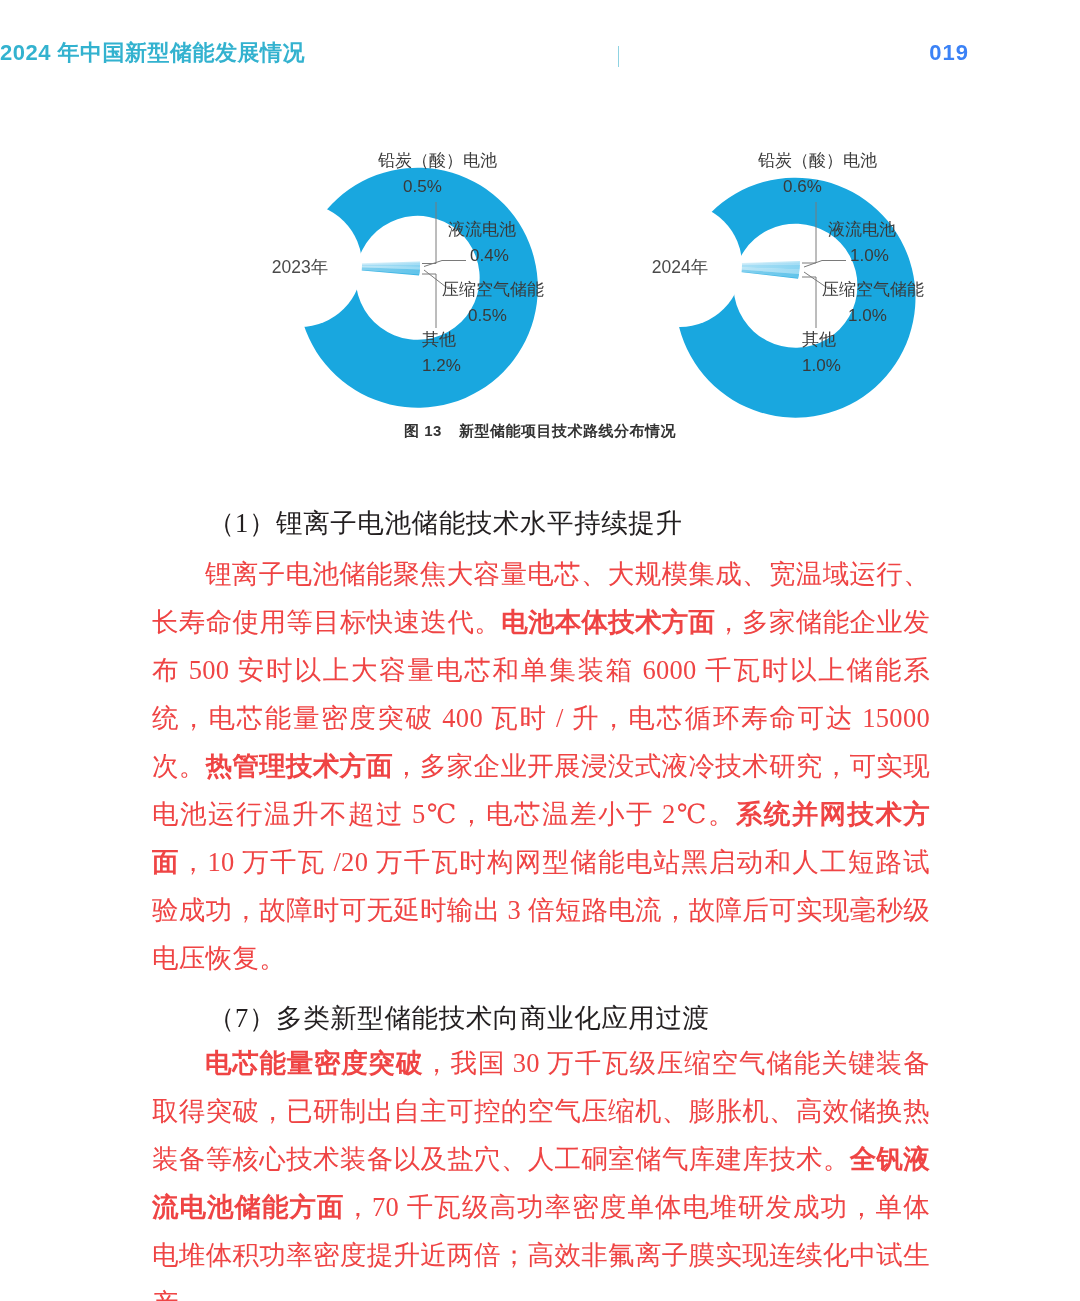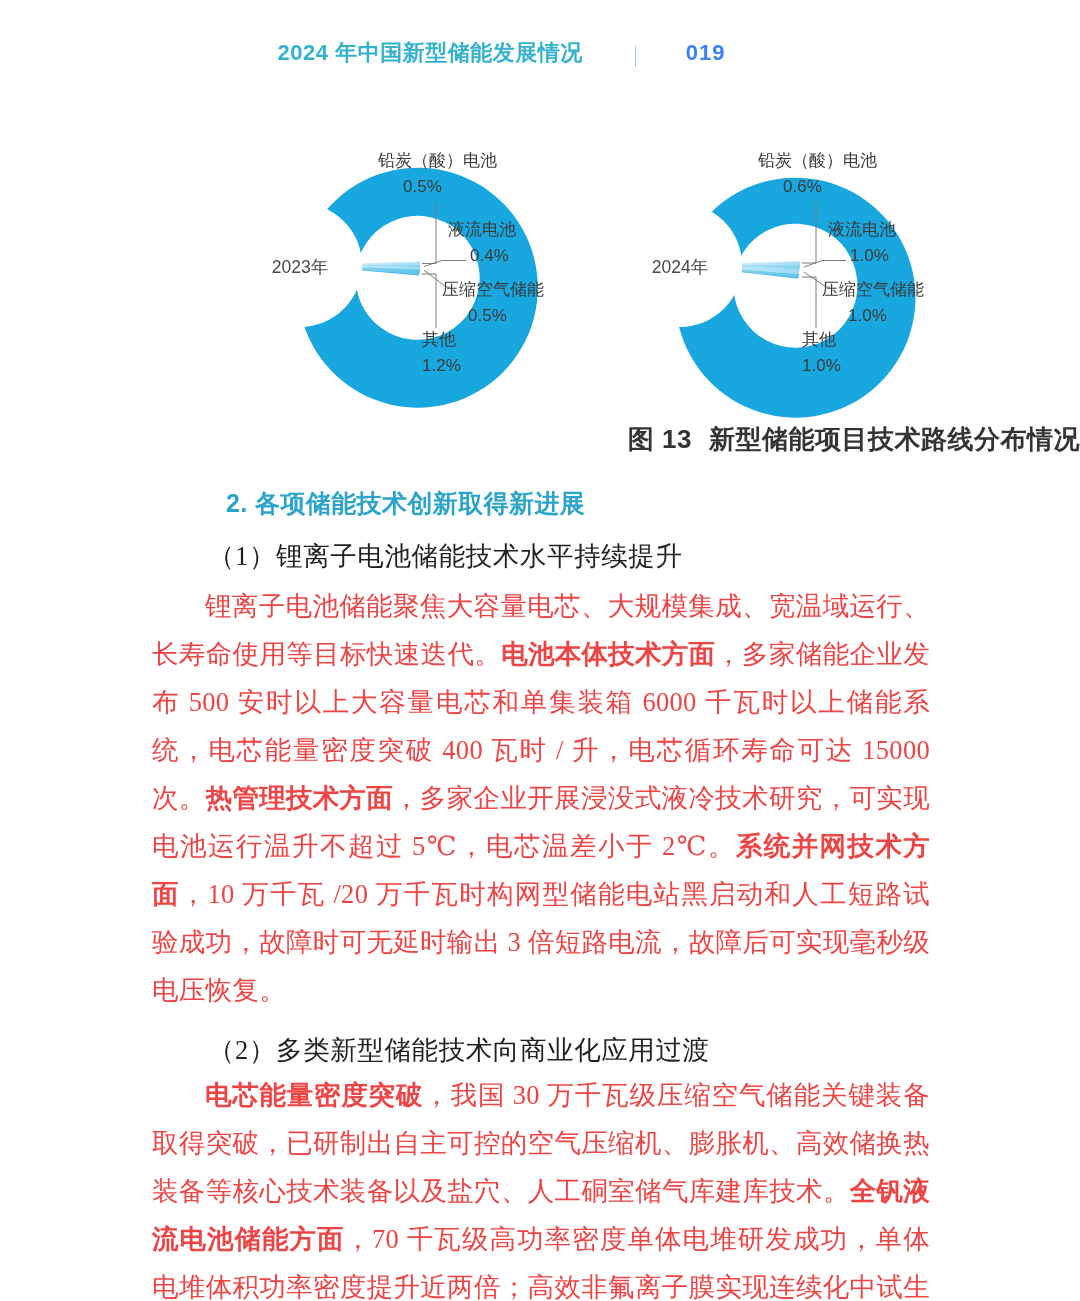--- a/index.html
+++ b/index.html
@@ -17,23 +17,23 @@
   }
 
   
   .page-header {
     position: absolute;
     top: 36px;
     right: 0;
     left: 0;
     height: 34px;
     display: flex;
-    justify-content: center;
+    justify-content: space-between;
     align-items: center;
-    padding-right: 77px;
+    padding-right: 111px;
     box-sizing: border-box;
     gap: 36px;
   }
   .page-header .hdr-title {
     font-family: "Liberation Sans", "DejaVu Sans", sans-serif;
     font-weight: bold;
     font-size: 22px;
     letter-spacing: 0.5px;
     color: #33b2cf;
     white-space: nowrap;
@@ -77,24 +77,24 @@
     left: 0;
     width: 460px;
     height: 300px;
     overflow: visible;
   }
   .cap-line {
     position: absolute;
     left: 0;
     right: 0;
     top: 282px;
-    text-align: right;
-    font-family: "Liberation Sans", "DejaVu Sans", sans-serif;
-    font-weight: bold;
-    font-size: 26px;
+    text-align: center;
+    font-family: "Liberation Sans", "DejaVu Sans", sans-serif;
+    font-weight: bold;
+    font-size: 15px;
     color: #333333;
     letter-spacing: 0.5px;
   }
   .cap-line .cap-gap { display: inline-block; width: 17px; }
 
   
   .content {
     position: absolute;
     top: 487px;
     left: 0;
@@ -252,23 +252,22 @@
     </svg>
   </div>
 
   <div class="cap-line">
     <span>图 13</span><span class="cap-gap"></span><span>新型储能项目技术路线分布情况</span>
   </div>
 </div>
 
 <div class="content">
 
-  <h2 class="sec-head">2. 各项储能技术创新取得新进展</h2>
 
   <div class="sub-head">（1）锂离子电池储能技术水平持续提升</div>
 
   <p class="body"><span>锂离子电池储能聚焦大容量电芯、大规模集成、宽温域运行、长寿命使用等目标快速迭代。</span><b class="hei">电池本体技术方面</b><span>，多家储能企业发布 500 安时以上大容量电芯和单集装箱 6000 千瓦时以上储能系统，电芯能量密度突破 400 瓦时 / 升，电芯循环寿命可达 15000 次。</span><b class="hei">热管理技术方面</b><span>，多家企业开展浸没式液冷技术研究，可实现电池运行温升不超过 5℃，电芯温差小于 2℃。</span><b class="hei">系统并网技术方面</b><span>，10 万千瓦 /20 万千瓦时构网型储能电站黑启动和人工短路试验成功，故障时可无延时输出 3 倍短路电流，故障后可实现毫秒级电压恢复。</span></p>
 
-  <div class="sub-head">（2）多类新型储能技术向商业化应用过渡</div>
+  <div class="sub-head">（7）多类新型储能技术向商业化应用过渡</div>
 
   <p class="body tight"><b class="hei">电芯能量密度突破</b><span>，我国 30 万千瓦级压缩空气储能关键装备取得突破，已研制出自主可控的空气压缩机、膨胀机、高效储换热装备等核心技术装备以及盐穴、人工硐室储气库建库技术。</span><b class="hei">全钒液流电池储能方面</b><span>，70 千瓦级高功率密度单体电堆研发成功，单体电堆体积功率密度提升近两倍；高效非氟离子膜实现连续化中试生产。</span></p>
 
 </div>
 
 </body></html>

